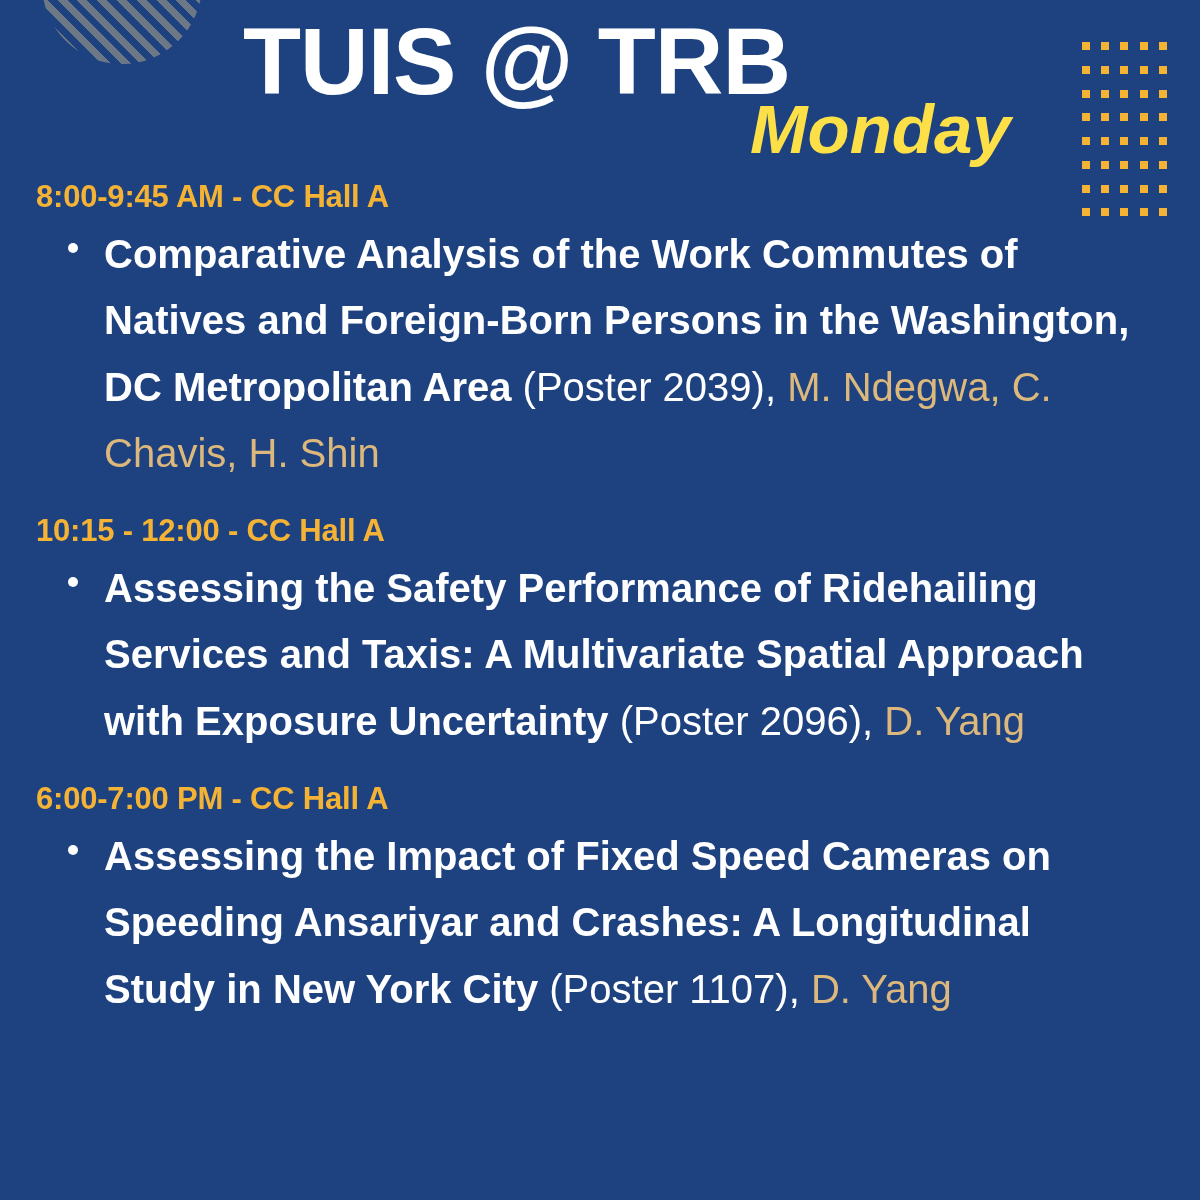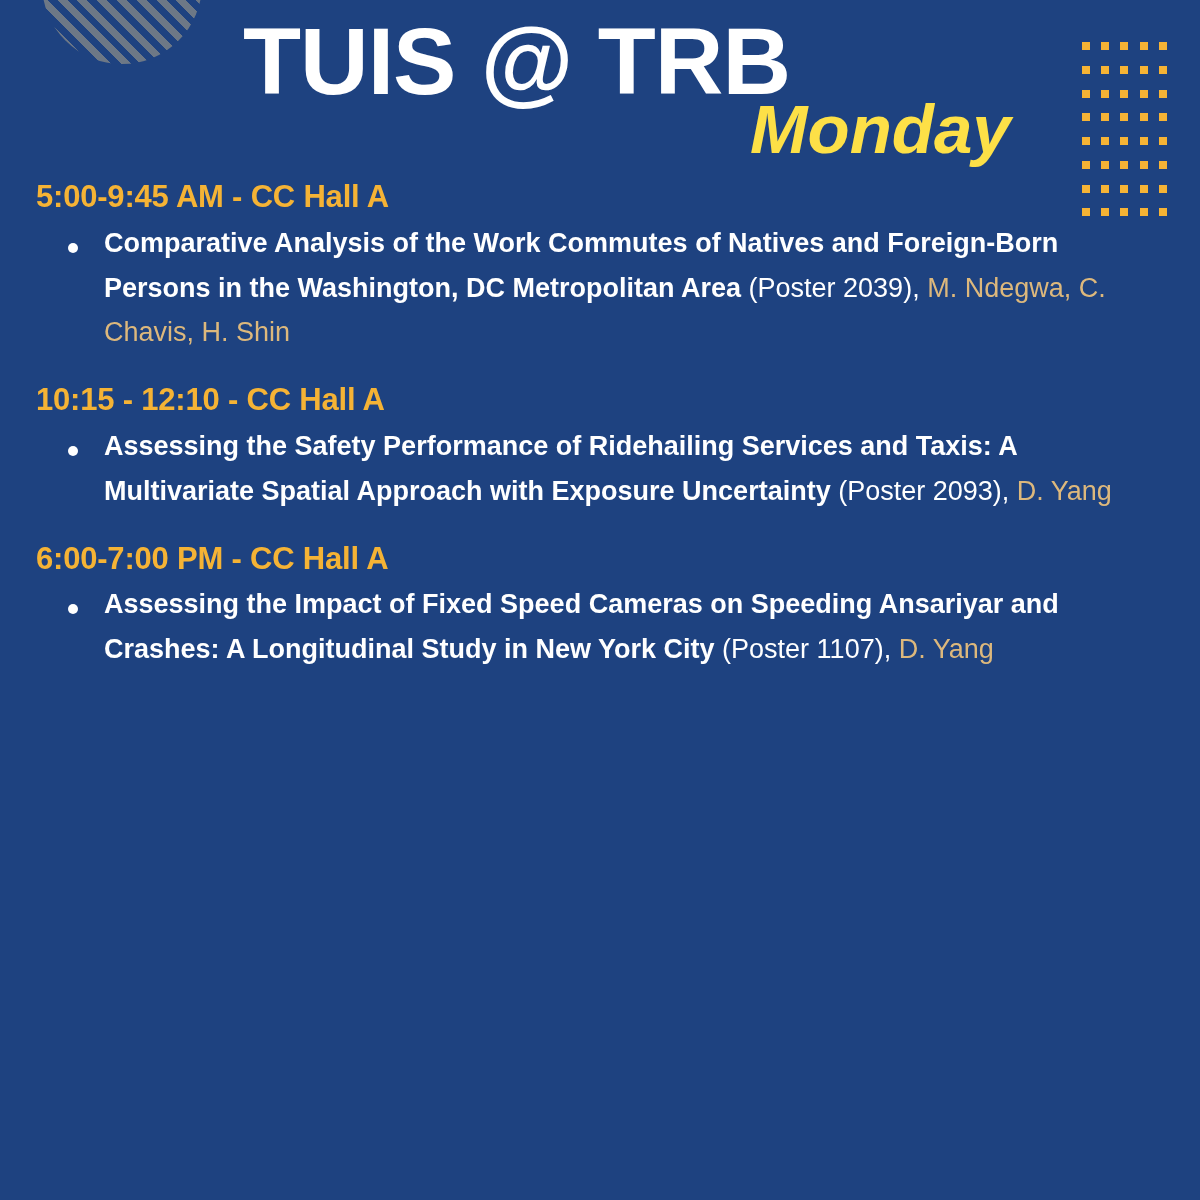--- a/index.html
+++ b/index.html
@@ -93,21 +93,21 @@
     line-height:1.25;
     margin-bottom:4px;
   }
 
   .items { list-style:none; }
 
   .item {
     position:relative;
     padding-left:104px;
     padding-right:60px;
-    font-size:27px;
+    font-size:40px;
     line-height:1.66;
     color:#ffffff;
     margin-bottom:2px;
     text-align:left;
   }
   .item::before {
     content:"";
     position:absolute;
     left:68px; top:22px;
     width:10px; height:10px;
@@ -169,29 +169,29 @@
       <i></i>
     </div>
 
   <div class="header">
     <div class="title-main">TUIS @ TRB</div>
     <div class="title-day">Monday</div>
   </div>
 
   <div class="body" id="sessions-root">
       <div class="session">
-        <div class="session-heading">5:00-9:45 AM - CC Hall A</div>
+        <div class="session-heading">8:00-9:45 AM - CC Hall A</div>
         <ul class="items">
           <li class="item"><span class="t-title"> Comparative Analysis of the Work Commutes of Natives and Foreign-Born Persons in the Washington, DC Metropolitan Area</span><span class="t-poster"> (Poster 2039),</span><span class="t-authors"> M. Ndegwa, C. Chavis, H. Shin</span></li>
         </ul>
       </div>
       <div class="session">
-        <div class="session-heading">10:15 - 12:10 - CC Hall A</div>
+        <div class="session-heading">10:15 - 12:00 - CC Hall A</div>
         <ul class="items">
-          <li class="item"><span class="t-title">Assessing the Safety Performance of Ridehailing Services and Taxis: A Multivariate Spatial Approach with Exposure Uncertainty</span><span class="t-poster"> (Poster 2093),</span><span class="t-authors"> D. Yang</span></li>
+          <li class="item"><span class="t-title">Assessing the Safety Performance of Ridehailing Services and Taxis: A Multivariate Spatial Approach with Exposure Uncertainty</span><span class="t-poster"> (Poster 2096),</span><span class="t-authors"> D. Yang</span></li>
         </ul>
       </div>
       <div class="session">
         <div class="session-heading">6:00-7:00 PM - CC Hall A</div>
         <ul class="items">
           <li class="item"><span class="t-title">Assessing the Impact of Fixed Speed Cameras on Speeding Ansariyar and Crashes: A Longitudinal Study in New York City</span><span class="t-poster"> (Poster 1107),</span><span class="t-authors"> D. Yang</span></li>
         </ul>
       </div>
     </div>
 

